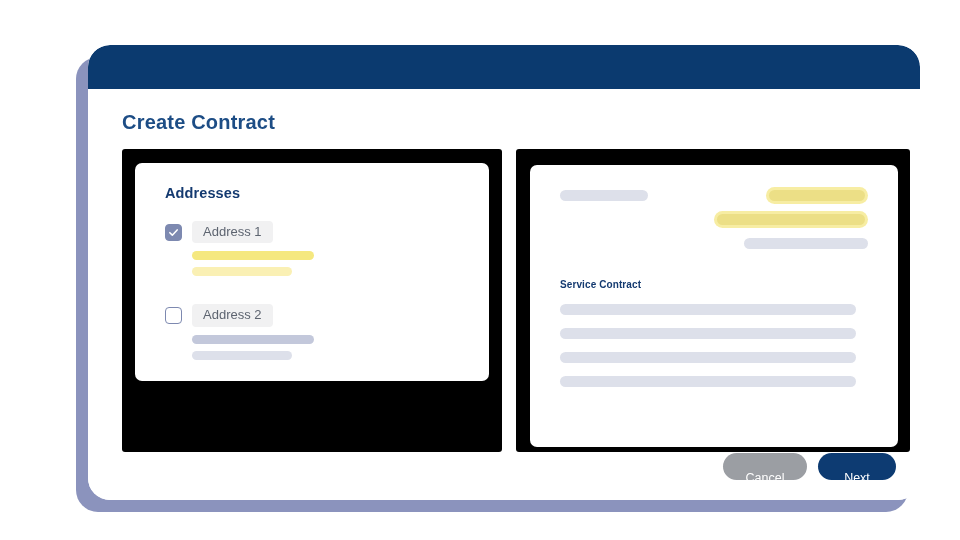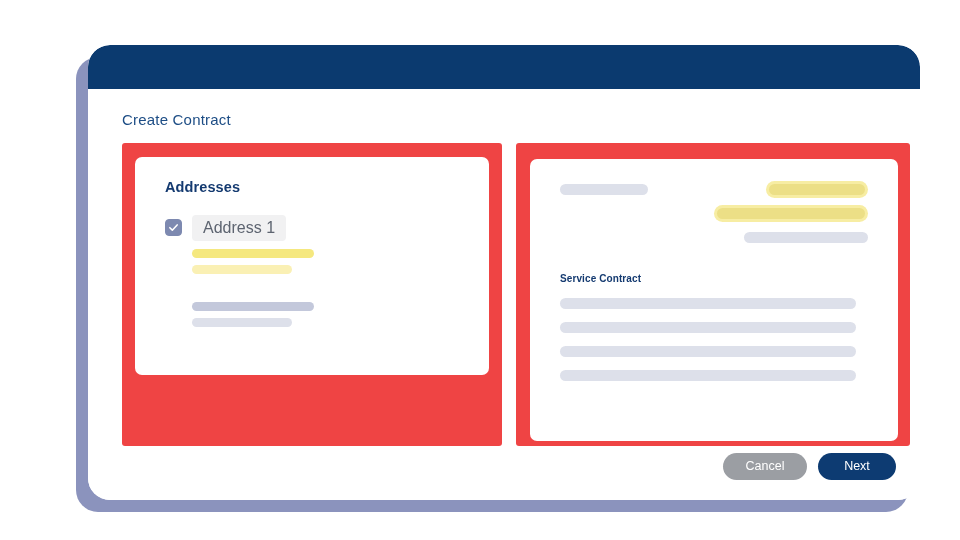--- a/index.html
+++ b/index.html
@@ -60,36 +60,36 @@
     flex: 1 1 auto;
     background: #ffffff;
     padding: 0;
     position: relative;
     display: flex;
     flex-direction: column;
   }
 
   .page-title {
     color: #1d4d85;
-    font-size: 15px;
-    font-weight: 400;
+    font-size: 20px;
+    font-weight: 700;
     letter-spacing: .2px;
     margin: 22px 0 0 34px;
   }
 
   
   .panels {
     display: flex;
     margin: 15px 10px 0 34px;
     gap: 14px;
     flex: 0 0 auto;
     height: 303px;
   }
   .panel {
-    background: #ef4444;
+    background: #000000;
     border-radius: 3px;
   }
   .panel-left  { width: 382px; }
   .panel-right { width: 396px; }
 
   
   .card {
     background: #ffffff;
     border-radius: 7px;
   }
@@ -134,21 +134,21 @@
     background: #ffffff;
     border: 1.6px solid #7d89b0;
   }
   .checkbox .tick {
     width: 11px; height: 11px;
     display: block;
   }
   .chip {
     background: #f1f1f2;
     color: #5d6470;
-    font-size: 16px;
+    font-size: 13px;
     padding: 4px 11px;
     border-radius: 4px;
     line-height: 1.1;
   }
 
   .bar {
     border-radius: 20px;
     height: 9px;
   }
   .bar-yellow-strong { background: #f5e87f; }
@@ -198,21 +198,21 @@
     justify-content: flex-end;
     align-items: center;
     gap: 11px;
     padding: 0 24px 20px 0;
   }
   .btn {
     border: none;
     border-radius: 20px;
     font-size: 12.5px;
     font-family: "Liberation Sans", sans-serif;
-    padding: 0 20px;
+    padding: 12px 20px;
     height: 27px;
     line-height: 27px;
     cursor: pointer;
     color: #ffffff;
   }
   .btn-cancel { background: #9b9ea3; min-width: 84px; }
   .btn-next   { background: #0d3b72; min-width: 78px; font-weight: 400; }
 </style>
 </head>
 <body>
@@ -245,20 +245,24 @@
                 </div>
                 <div class="chip">Address 1</div>
               </div>
               <div class="addr-bars">
                 <div class="bar bar-yellow-strong" style="width:122px;"></div>
                 <div class="bar bar-yellow-soft" style="width:100px;"></div>
               </div>
             </div>
 
             <div class="addr-group" style="margin-top:28px;">
+              <div class="addr-row">
+                <div class="checkbox unchecked"></div>
+                <div class="chip">Address 2</div>
+              </div>
               <div class="addr-bars">
                 <div class="bar bar-gray-strong" style="width:122px;"></div>
                 <div class="bar bar-gray-soft" style="width:100px;"></div>
               </div>
             </div>
 
           </div>
         </div>
 
         <div class="panel panel-right">

